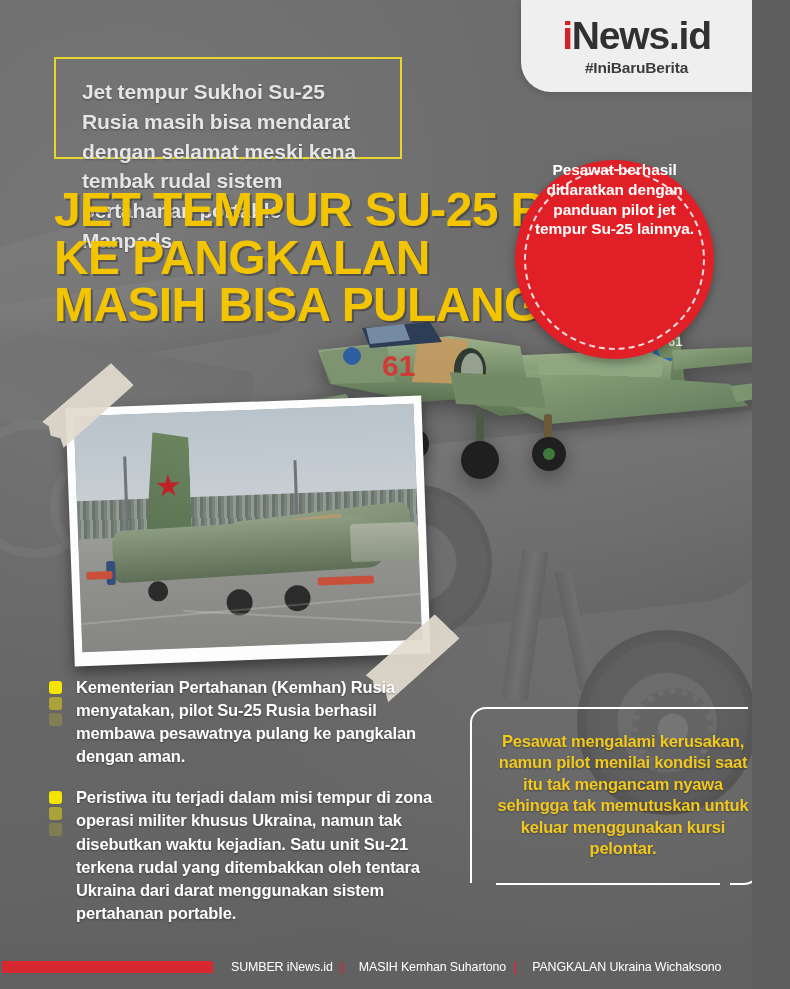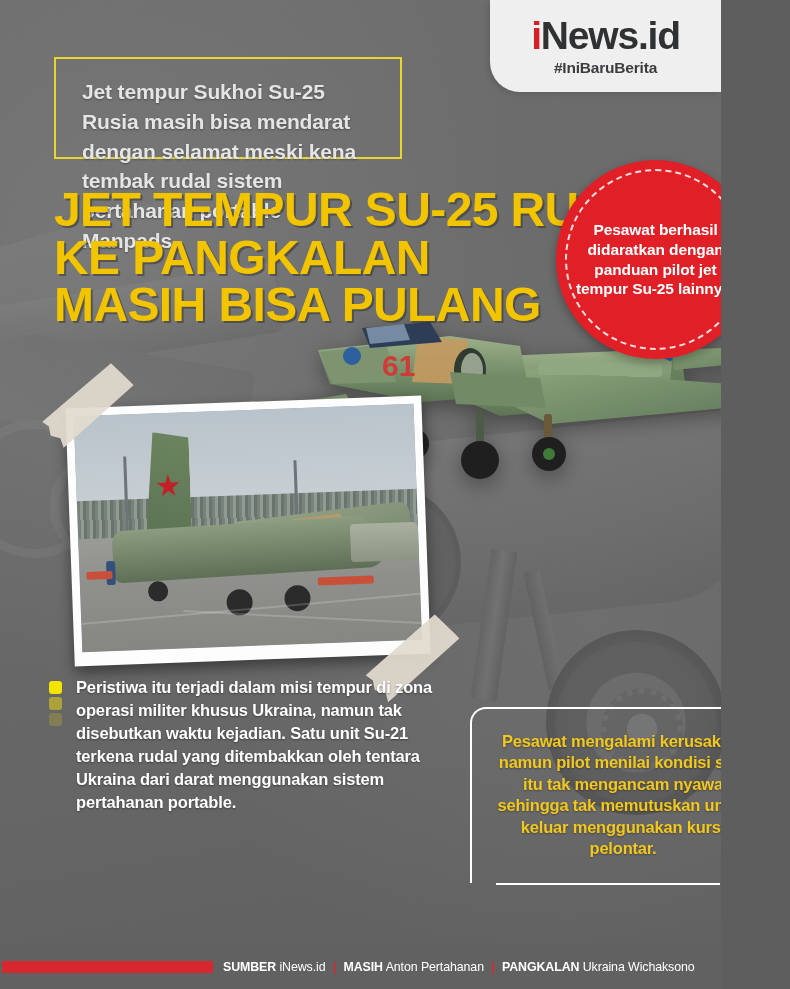--- a/index.html
+++ b/index.html
@@ -5,20 +5,21 @@
   html,body{margin:0;padding:0;background:#5e5e5e;}
   body{
     font-family:"Liberation Sans","DejaVu Sans",sans-serif;
     -webkit-font-smoothing:antialiased;
   }
   #poster{
     position:relative;
     width:721px;height:989px;
     overflow:hidden;
     background:#6b6b6b;
+    padding-left:31px;
   }
 
   
   .bg-base{
     position:absolute;inset:0;
     background:
       radial-gradient(circle at 18% 28%, rgba(130,130,130,.55) 0%, rgba(130,130,130,0) 45%),
       radial-gradient(circle at 82% 62%, rgba(118,118,118,.5) 0%, rgba(118,118,118,0) 48%),
       linear-gradient(170deg,#6e6e6e 0%,#6a6a6a 40%,#656565 75%,#5f5f5f 100%);
   }
@@ -129,23 +130,23 @@
   .headline span{display:block;white-space:nowrap;}
 
   
   .jet{
     position:absolute;left:300px;top:298px;width:500px;height:215px;z-index:4;
     filter:drop-shadow(0 6px 10px rgba(0,0,0,.35));
   }
 
   
   .badge{
-    position:absolute;left:556px;top:160px;width:199px;height:199px;border-radius:50%;
+    position:absolute;left:515px;top:160px;width:199px;height:199px;border-radius:50%;
     background:#e01f26;z-index:7;
-    display:flex;align-items:center;justify-content:center;
+    display:flex;align-items:flex-start;justify-content:center;
     box-shadow:0 4px 10px rgba(0,0,0,.3);
   }
   .badge .dash{
     position:absolute;inset:9px;border:2px dashed rgba(255,255,255,.85);border-radius:50%;
   }
   .badge p{
     margin:0;position:relative;z-index:2;
     color:#fff;font-size:15.5px;font-weight:bold;line-height:1.28;text-align:center;
     padding:0 18px;letter-spacing:-.1px;
   }
@@ -263,21 +264,21 @@
     position:absolute;left:0;bottom:0;width:790px;height:44px;
     background:#616161;
     display:flex;align-items:center;
   }
   .footer .redbar{
     width:211px;height:12px;background:#d8282f;margin-left:2px;border-radius:1px;
   }
   .footer .credits{
     margin-left:10px;color:#fff;font-size:12.4px;white-space:nowrap;letter-spacing:-.1px;
   }
-  .footer .credits b{font-weight:bold;}
+  .footer .credits b{font-weight:normal;margin-left:8px;}
   .footer .credits .sep{color:#d8282f;font-weight:bold;padding:0 4px;}
 </style>
 </head>
 <body>
 
 <div id="poster">
 
   <div class="bg-base"></div>
 
   <div class="wm-left">
@@ -414,20 +415,28 @@
     <div class="tape tape-br"></div>
   </div>
 
   <div class="bullets">
     <div class="bullet">
       <div class="dots">
           <i></i>
           <i></i>
           <i></i>
         </div>
+      <p>Kementerian Pertahanan (Kemhan) Rusia menyatakan, pilot Su-25 Rusia berhasil membawa pesawatnya pulang ke pangkalan dengan aman.</p>
+    </div>
+    <div class="bullet">
+      <div class="dots">
+          <i></i>
+          <i></i>
+          <i></i>
+        </div>
       <p>Peristiwa itu terjadi dalam misi tempur di zona operasi militer khusus Ukraina, namun tak disebutkan waktu kejadian. Satu unit Su-21 terkena rudal yang ditembakkan oleh tentara Ukraina dari darat menggunakan sistem pertahanan portable.</p>
     </div>
   </div>
 
   <div class="callout">
     <div class="frame">
       <span class="co-cnr-tl"></span>
       <span class="co-top"></span>
       <span class="co-left"></span>
       <span class="co-right"></span>
@@ -437,20 +446,20 @@
     <p>Pesawat mengalami kerusakan, namun pilot menilai kondisi saat itu tak mengancam nyawa sehingga tak memutuskan untuk keluar menggunakan kursi pelontar.</p>
   </div>
 
   <div class="footer">
     <div class="redbar"></div>
     <div class="credits">
       <b>SUMBER</b>
       <span>iNews.id</span>
       <span class="sep">|</span>
       <b>MASIH</b>
-      <span>Anton Pertahanan</span>
+      <span>Kemhan Suhartono</span>
       <span class="sep">|</span>
       <b>PANGKALAN</b>
       <span>Ukraina Wichaksono</span>
     </div>
   </div>
 
 </div>
 
 </body></html>

